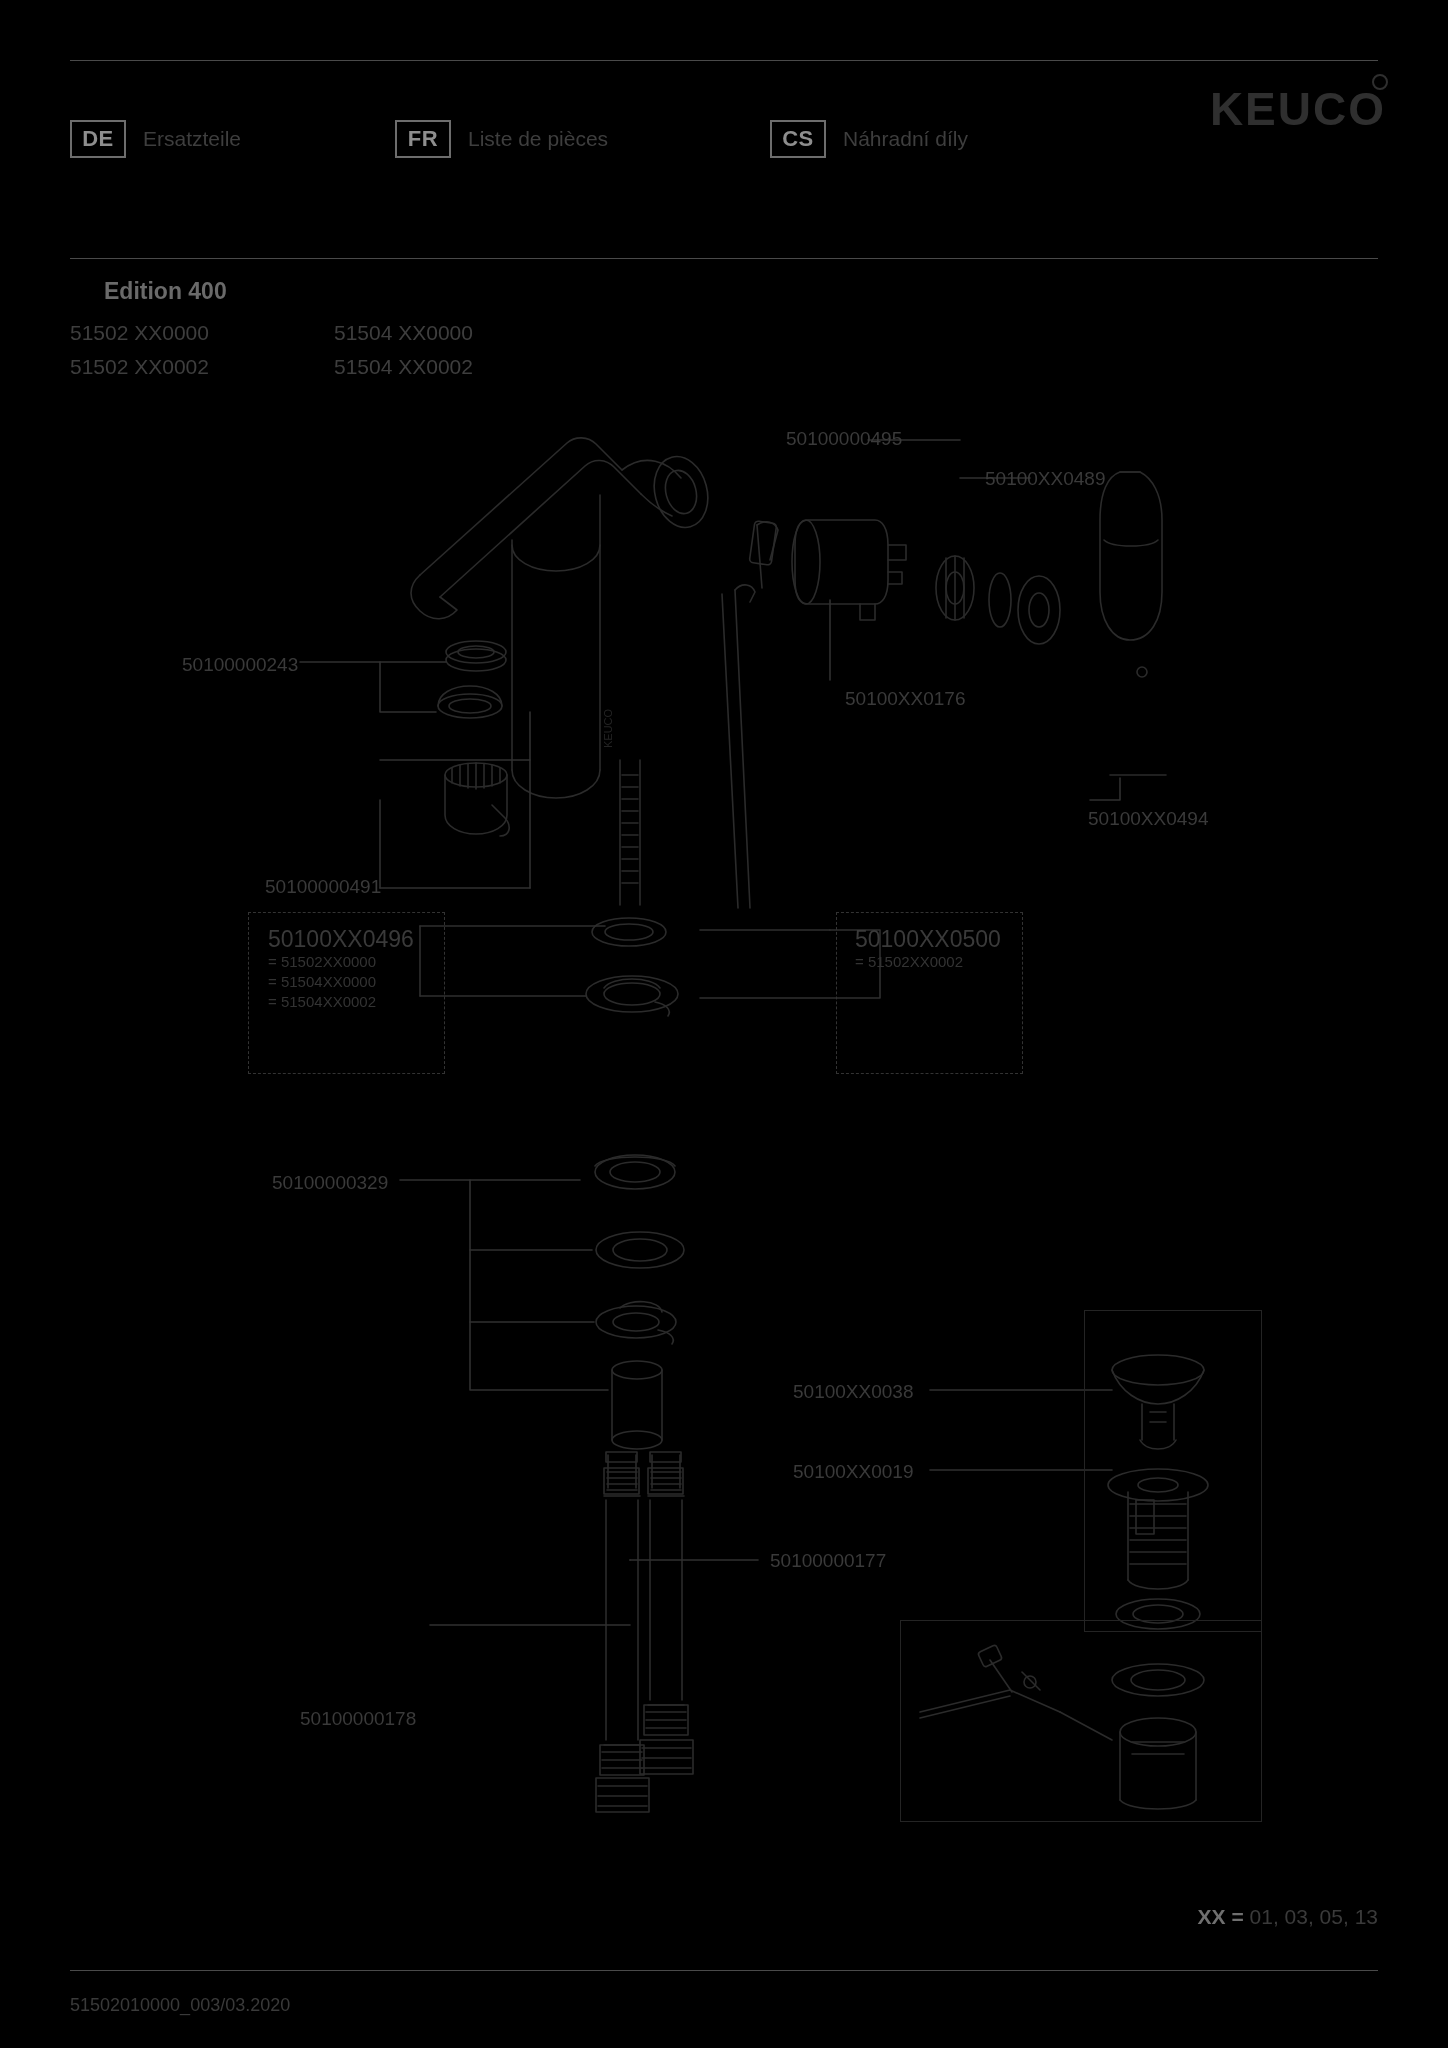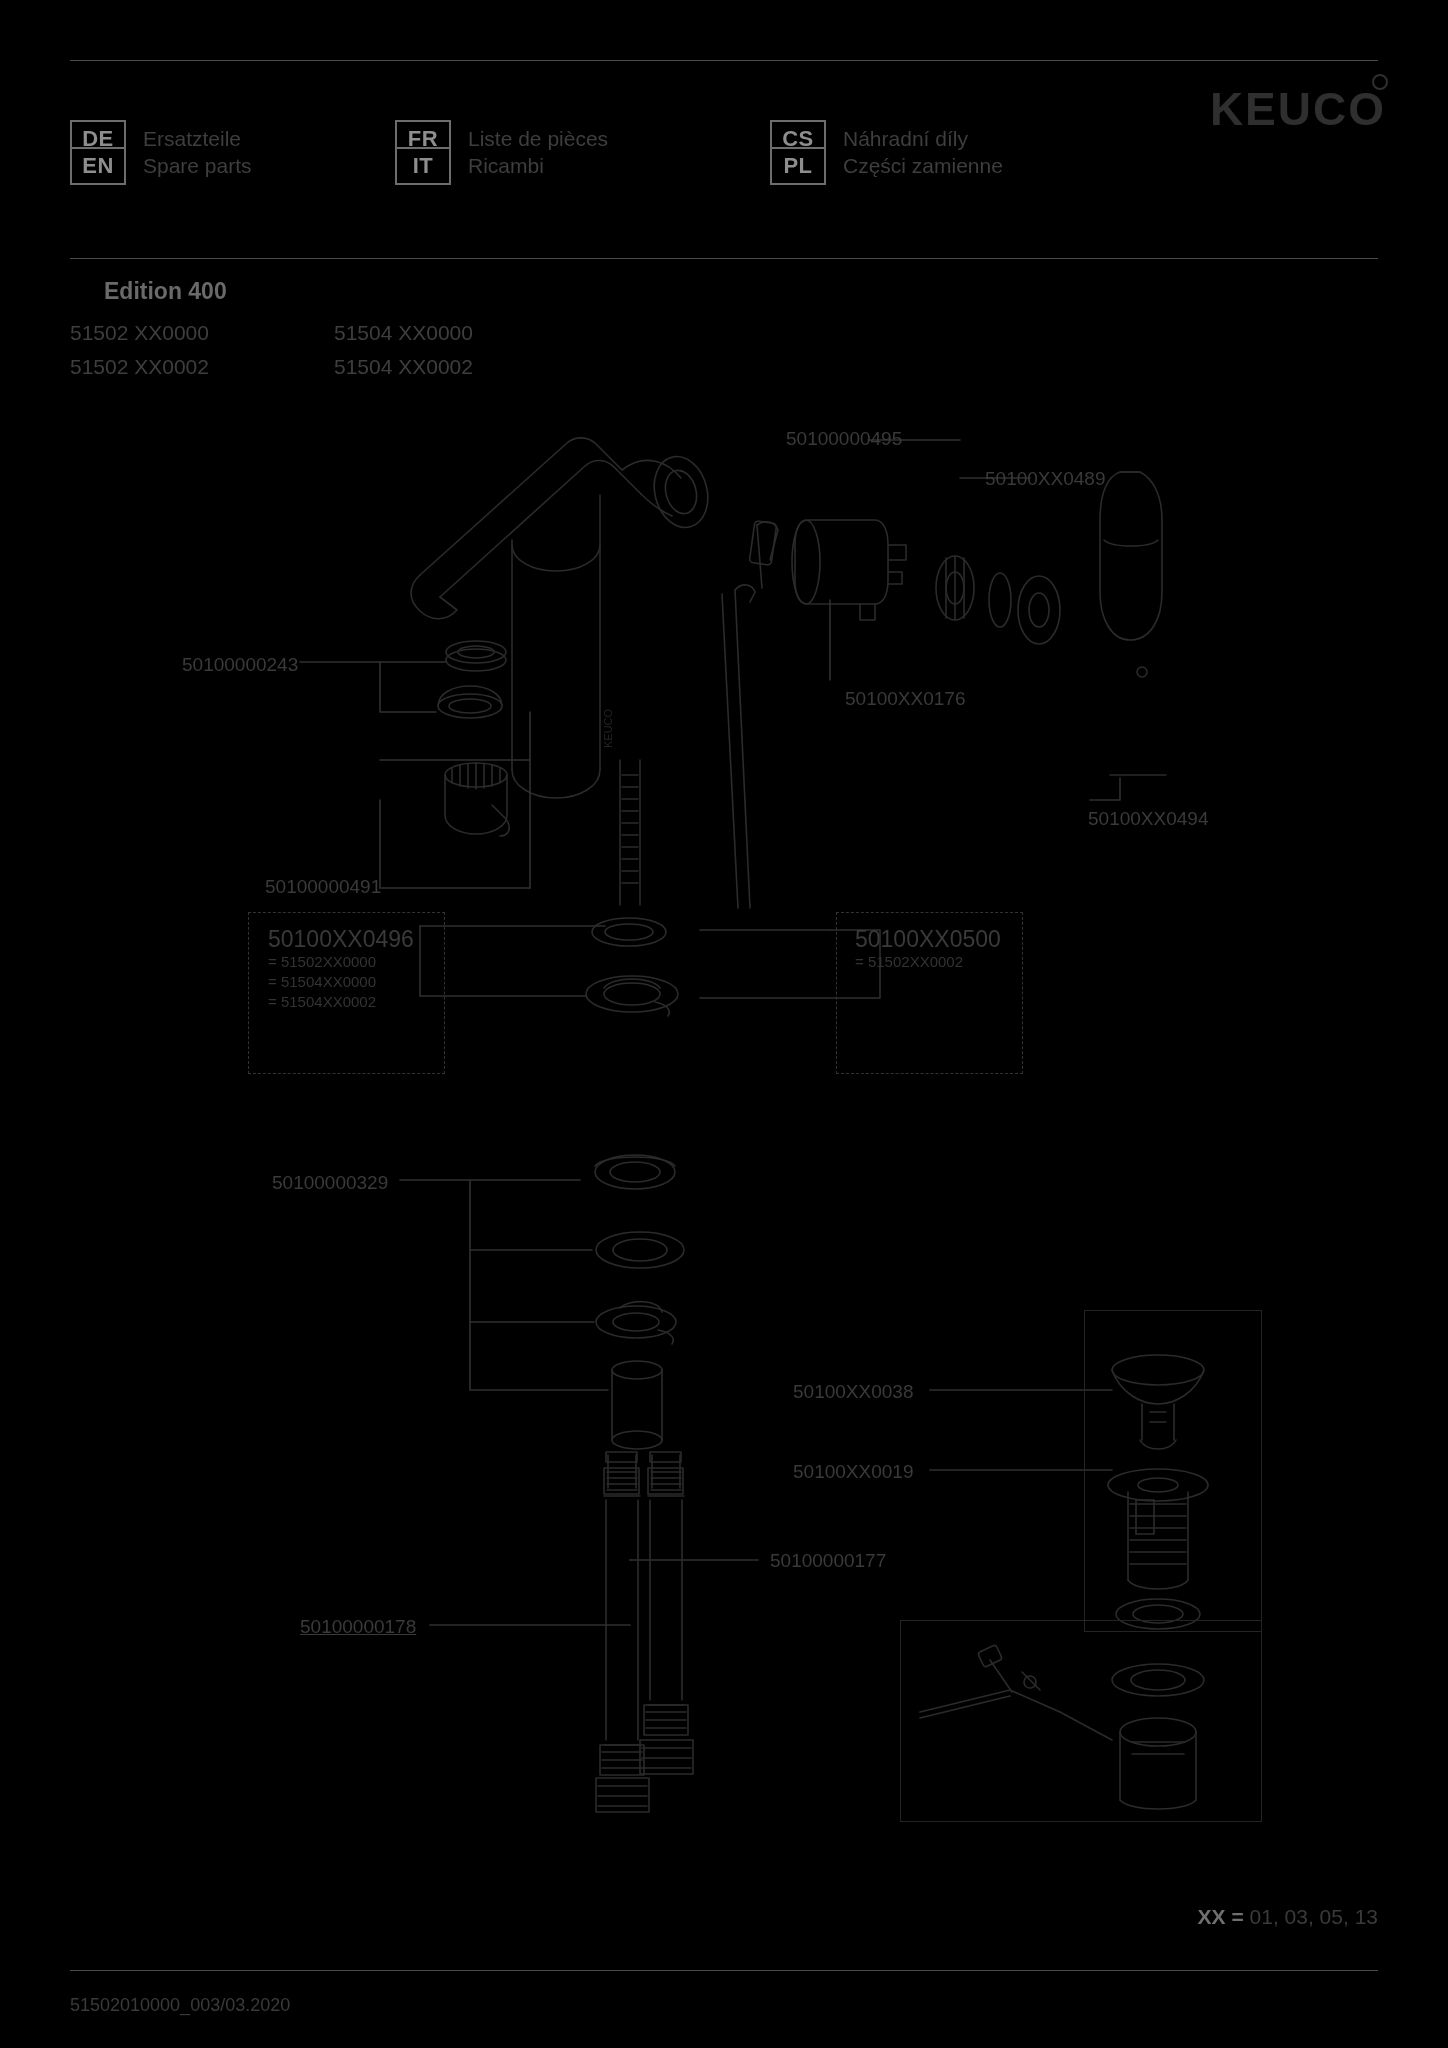--- a/index.html
+++ b/index.html
@@ -60,34 +60,20 @@
     <div class="lang-cell" style="width:375px">
       <span class="lang-box">FR</span>
       <span class="lang-label">Liste de pièces</span>
     </div>
     <div class="lang-cell">
       <span class="lang-box">CS</span>
       <span class="lang-label">Náhradní díly</span>
     </div>
   </div>
 
-  <div class="lang-row" style="left:70px;top:147px;">
-    <div class="lang-cell" style="width:325px">
-      <span class="lang-box">EN</span>
-      <span class="lang-label">Spare parts</span>
-    </div>
-    <div class="lang-cell" style="width:375px">
-      <span class="lang-box">IT</span>
-      <span class="lang-label">Ricambi</span>
-    </div>
-    <div class="lang-cell">
-      <span class="lang-box">PL</span>
-      <span class="lang-label">Części zamienne</span>
-    </div>
-  </div>
 
 
   <div class="logo"><span class="ring">KEUCO</span></div>
 
   <div class="series">Edition 400</div>
   <div class="artcol" id="art-col1">
     <div>51502 XX0000</div>
     <div>51502 XX0002</div>
   </div>
   <div class="artcol" id="art-col2">
@@ -286,21 +272,21 @@
   <div class="callout" style="left:786px;top:428px;">50100000495</div>
   <div class="callout" style="left:985px;top:468px;">50100XX0489</div>
   <div class="callout" style="left:182px;top:654px;">50100000243</div>
   <div class="callout" style="left:845px;top:688px;">50100XX0176</div>
   <div class="callout" style="left:1088px;top:808px;">50100XX0494</div>
   <div class="callout" style="left:265px;top:876px;">50100000491</div>
   <div class="callout" style="left:272px;top:1172px;">50100000329</div>
   <div class="callout" style="left:793px;top:1381px;">50100XX0038</div>
   <div class="callout" style="left:793px;top:1461px;">50100XX0019</div>
   <div class="callout" style="left:770px;top:1550px;">50100000177</div>
-  <div class="callout" style="left:300px;top:1616px;text-decoration:underline;">50100000178</div>
+  <div class="callout" style="left:300px;top:1708px;">50100000178</div>
 
   <div class="xxnote">
     <b>XX =</b><span> 01, 03, 05, 13</span>
   </div>
 
   <div class="footer">51502010000_003/03.2020</div>
 
 </div>
 
 </body></html>

